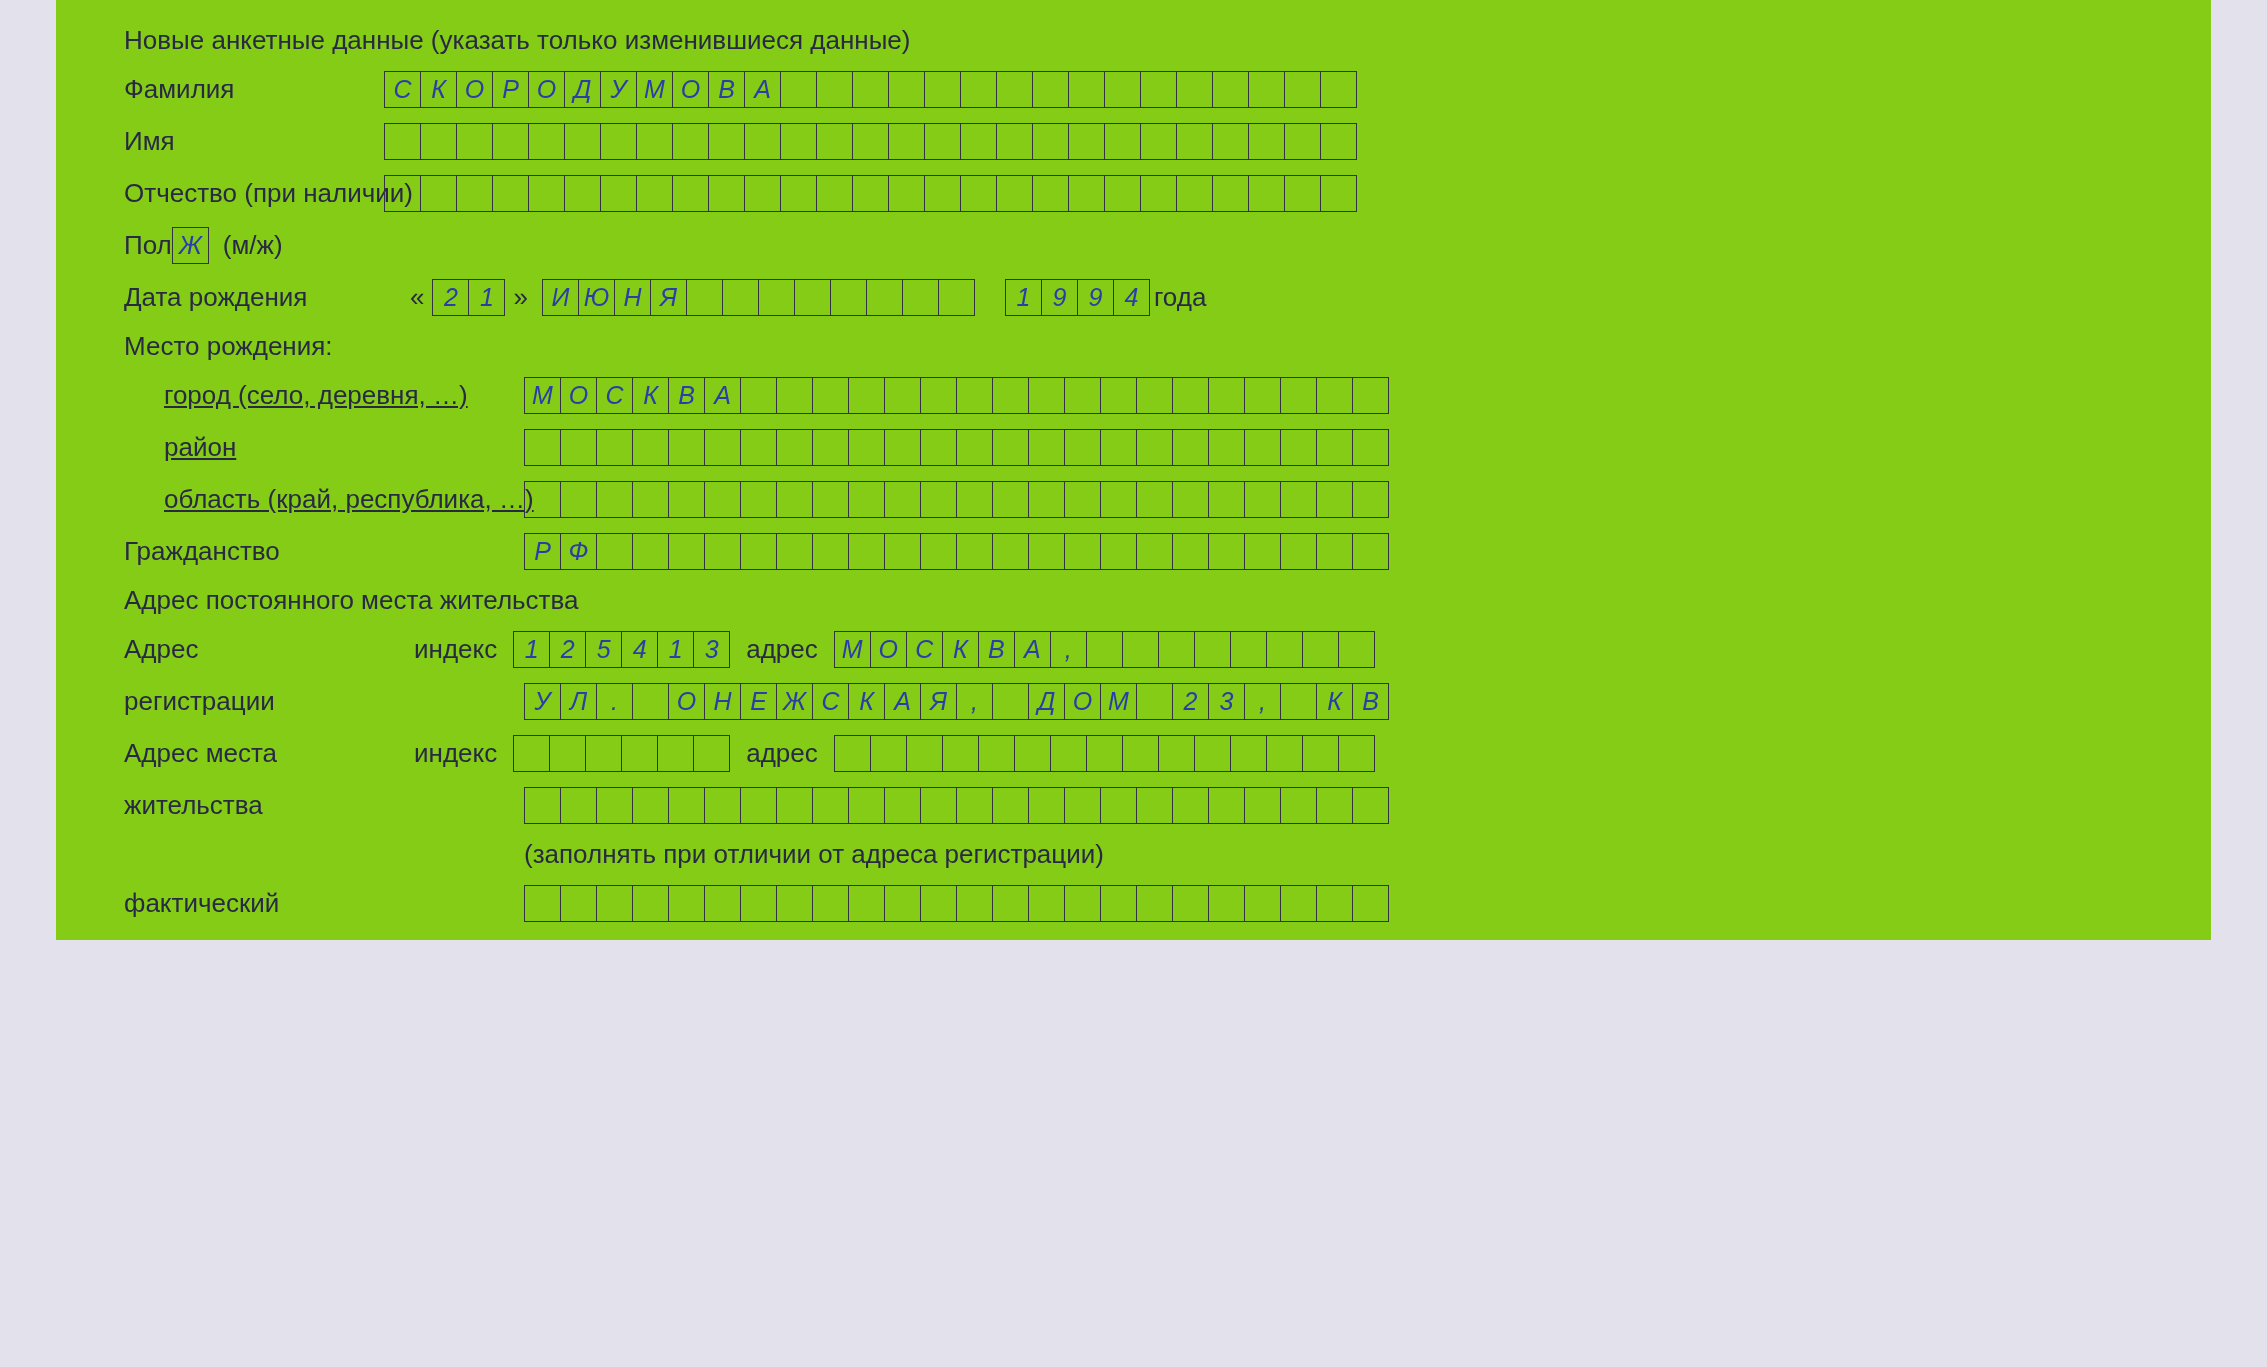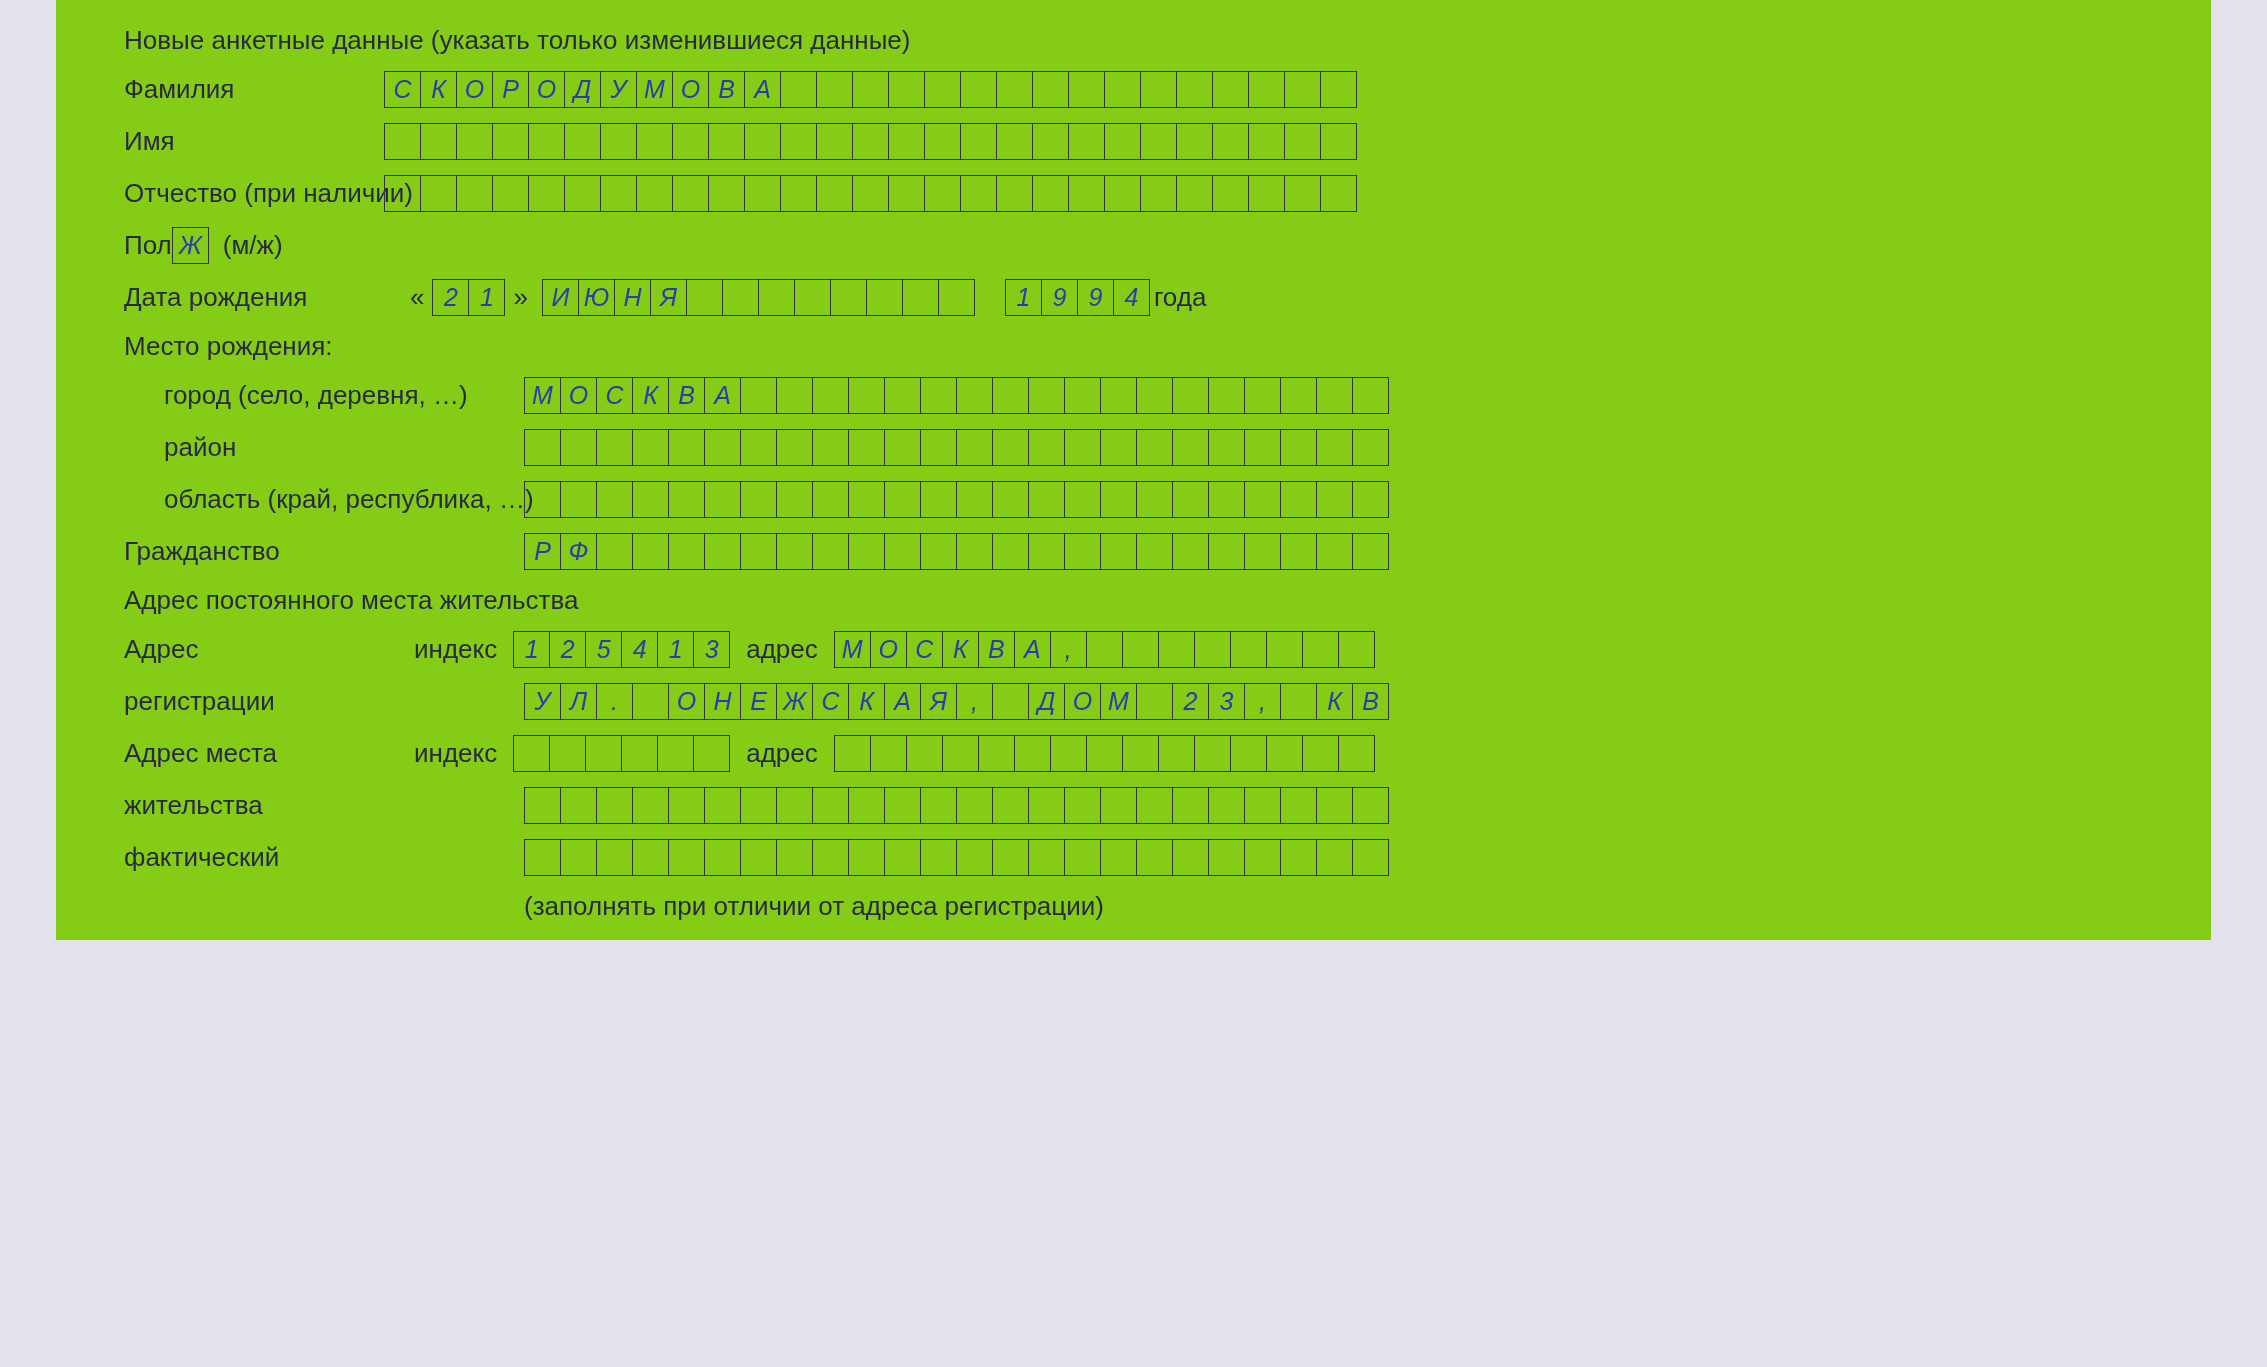--- a/index.html
+++ b/index.html
@@ -32,21 +32,21 @@
     border: 1px solid #333346;
     margin-left: -1px;
     display: flex;
     align-items: center;
     justify-content: center;
     font-style: italic;
     color: #2b3ea8;
     font-size: 25px;
   }
   .cell:first-child { margin-left: 0; }
-  .indent { padding-left: 40px; }
+  .indent { padding-left: 40px; text-decoration: underline; }
   .dob-row .q { margin: 0 8px; font-size: 26px; color: #282a43; }
 </style>
 </head>
 <body>
 
 <div class="page">
 
   <div class="row">
     <span class="label">Новые анкетные данные (указать только изменившиеся данные)</span>
   </div>
@@ -433,47 +433,47 @@
         <div class="cell"></div>
         <div class="cell"></div>
         <div class="cell"></div>
         <div class="cell"></div>
         <div class="cell"></div>
         <div class="cell"></div>
       </div>
   </div>
 
   <div class="row">
-    <span class="label" style="width:400px">фактический</span>
-    <div class="cells">
-        <div class="cell"></div>
-        <div class="cell"></div>
-        <div class="cell"></div>
-        <div class="cell"></div>
-        <div class="cell"></div>
-        <div class="cell"></div>
-        <div class="cell"></div>
-        <div class="cell"></div>
-        <div class="cell"></div>
-        <div class="cell"></div>
-        <div class="cell"></div>
-        <div class="cell"></div>
-        <div class="cell"></div>
-        <div class="cell"></div>
-        <div class="cell"></div>
-        <div class="cell"></div>
-        <div class="cell"></div>
-        <div class="cell"></div>
-        <div class="cell"></div>
-        <div class="cell"></div>
-        <div class="cell"></div>
-        <div class="cell"></div>
-        <div class="cell"></div>
-        <div class="cell"></div>
-      </div>
-  </div>
-
-  <div class="row">
     <span class="label" style="width:400px"></span>
     <span class="label">(заполнять при отличии от адреса регистрации)</span>
   </div>
 
+  <div class="row">
+    <span class="label" style="width:400px">фактический</span>
+    <div class="cells">
+        <div class="cell"></div>
+        <div class="cell"></div>
+        <div class="cell"></div>
+        <div class="cell"></div>
+        <div class="cell"></div>
+        <div class="cell"></div>
+        <div class="cell"></div>
+        <div class="cell"></div>
+        <div class="cell"></div>
+        <div class="cell"></div>
+        <div class="cell"></div>
+        <div class="cell"></div>
+        <div class="cell"></div>
+        <div class="cell"></div>
+        <div class="cell"></div>
+        <div class="cell"></div>
+        <div class="cell"></div>
+        <div class="cell"></div>
+        <div class="cell"></div>
+        <div class="cell"></div>
+        <div class="cell"></div>
+        <div class="cell"></div>
+        <div class="cell"></div>
+        <div class="cell"></div>
+      </div>
+  </div>
+
 </div>
 
 </body></html>

